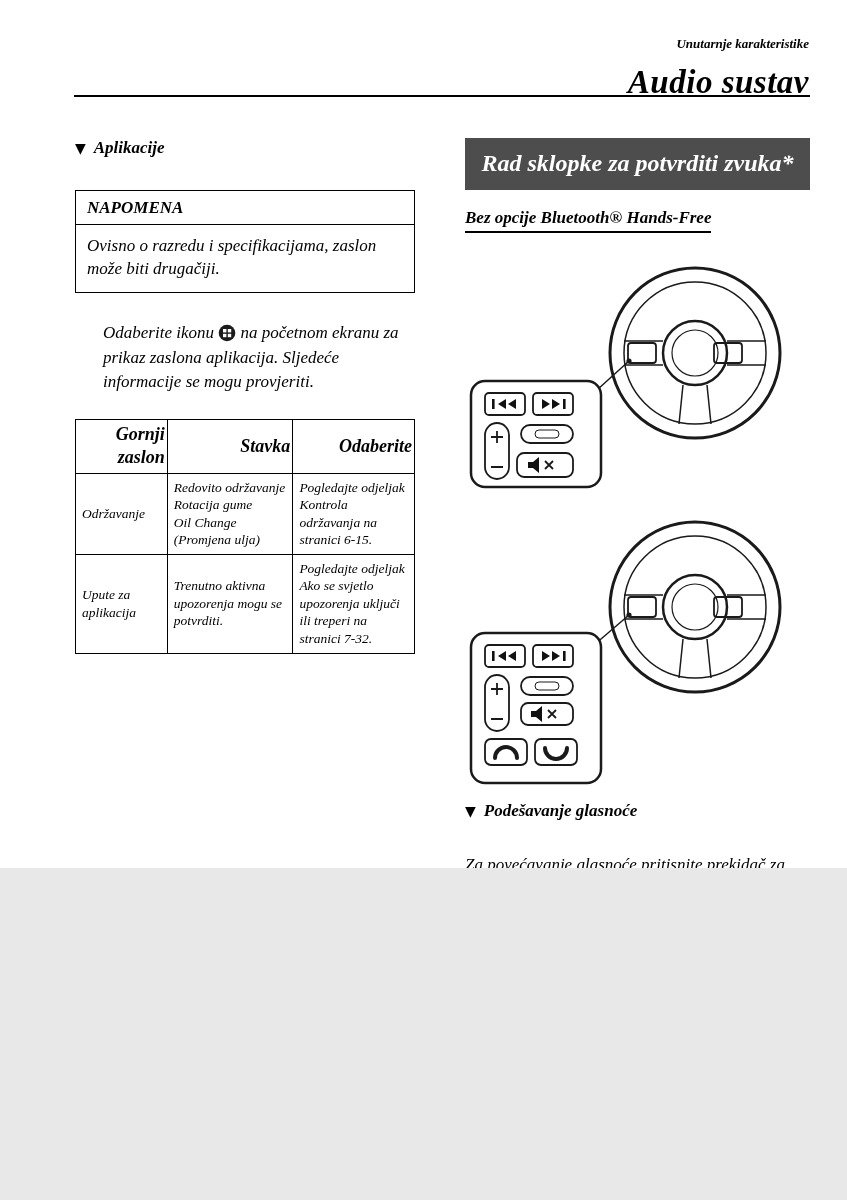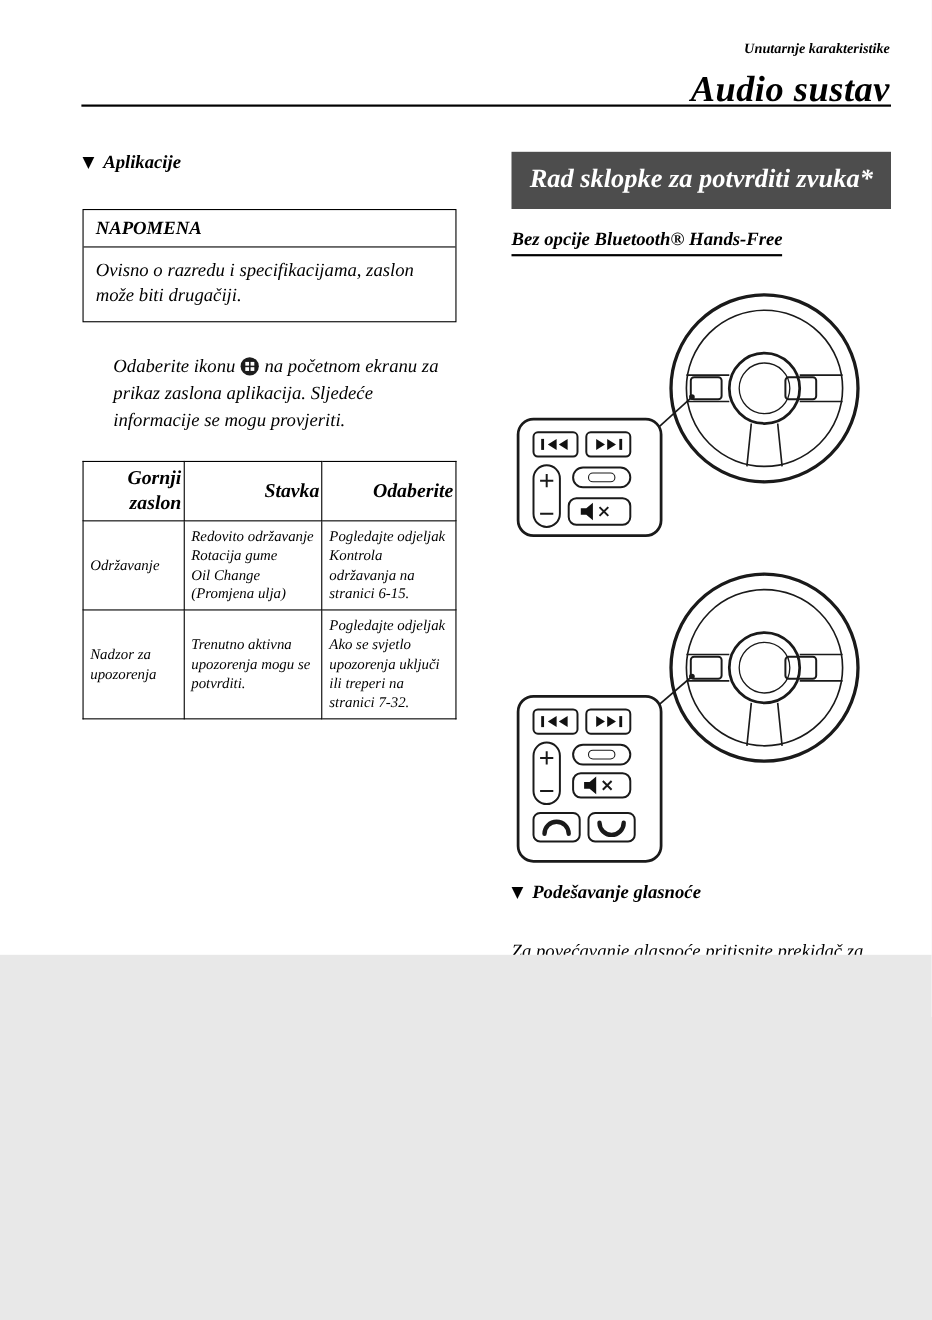--- a/index.html
+++ b/index.html
@@ -93,21 +93,21 @@
       </tr>
       <tr>
         <td>Održavanje</td>
         <td class="pre">Redovito održavanje
 Rotacija gume
 Oil Change
 (Promjena ulja)</td>
         <td>Pogledajte odjeljak Kontrola održavanja na stranici 6-15.</td>
       </tr>
       <tr>
-        <td>Nadzor za upozorenja</td>
+        <td>Upute za aplikacija</td>
         <td class="pre">Trenutno aktivna upozorenja mogu se potvrditi.</td>
         <td>Pogledajte odjeljak Ako se svjetlo upozorenja uključi ili treperi na stranici 7-32.</td>
       </tr>
     </tbody>
       </table>
   </div>
 
   <div class="col-right">
 
     <div class="banner">Rad sklopke za potvrditi zvuka*</div>

